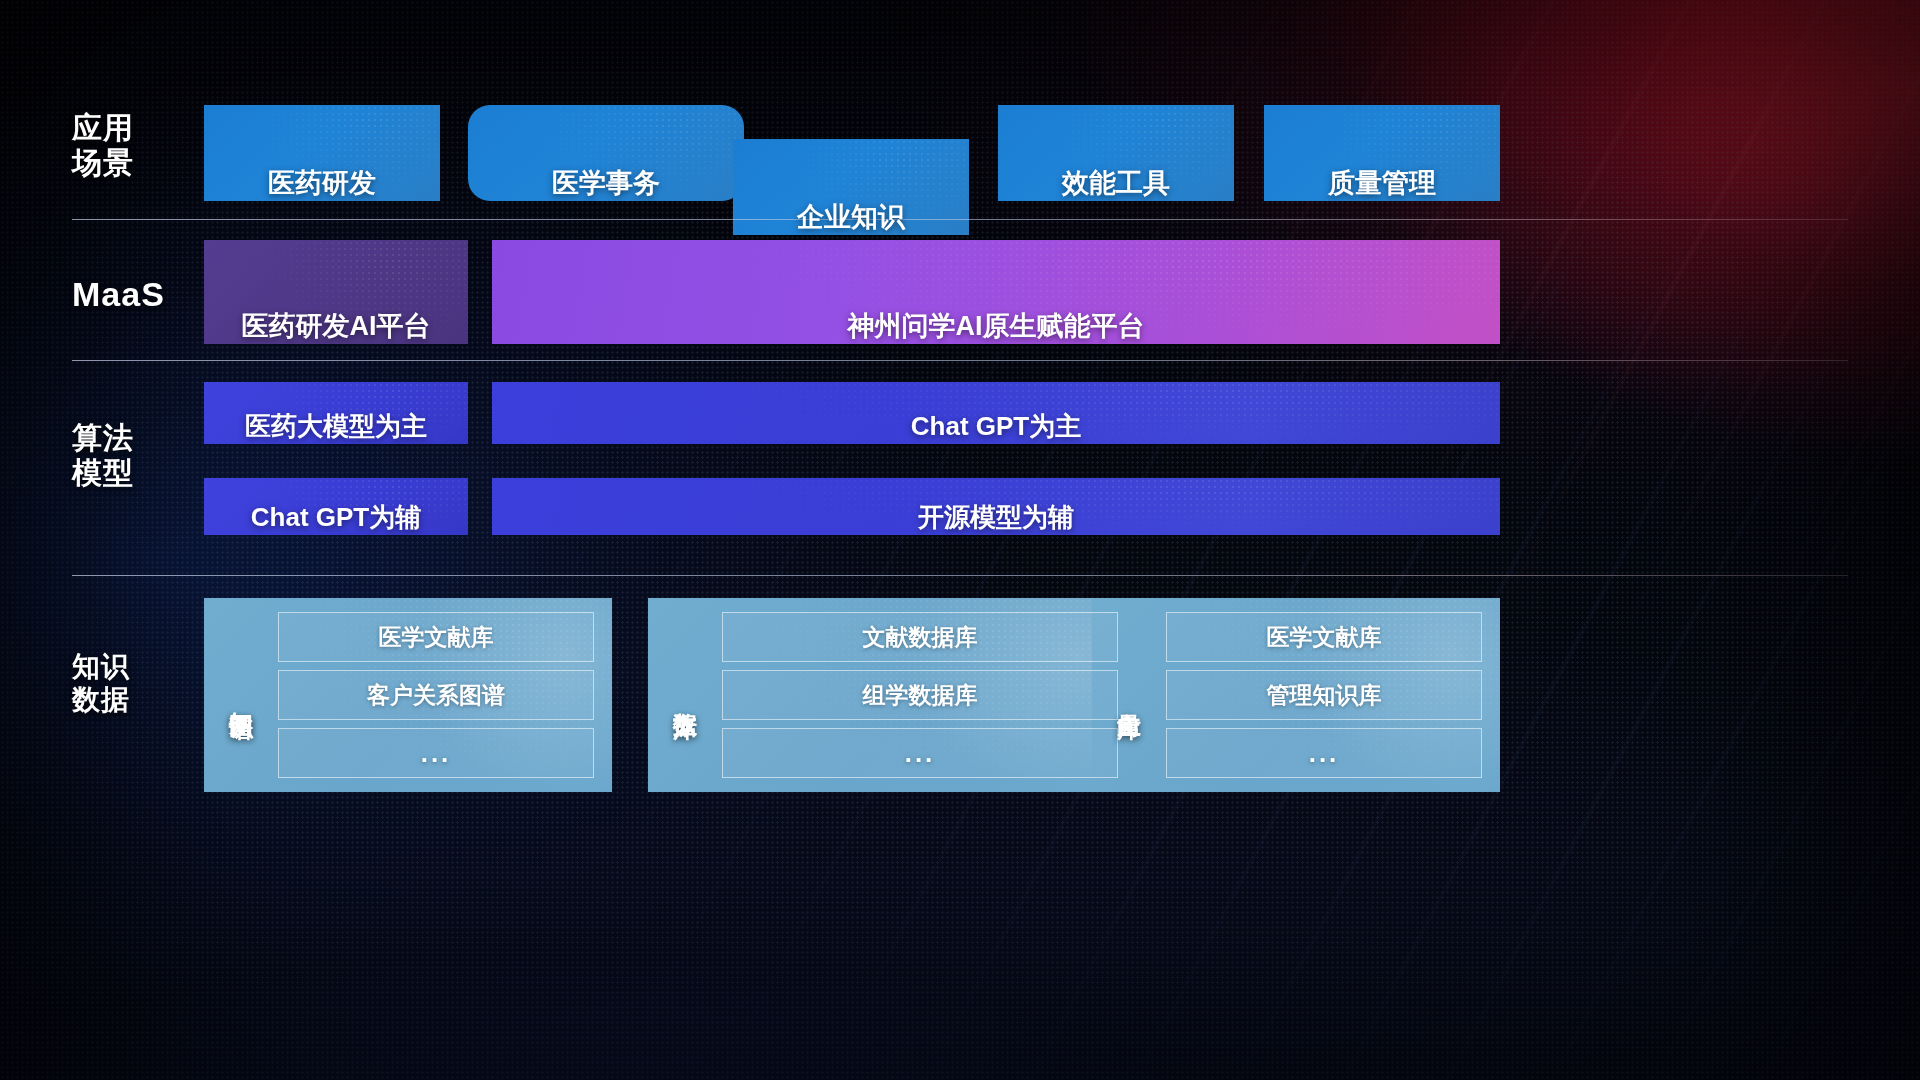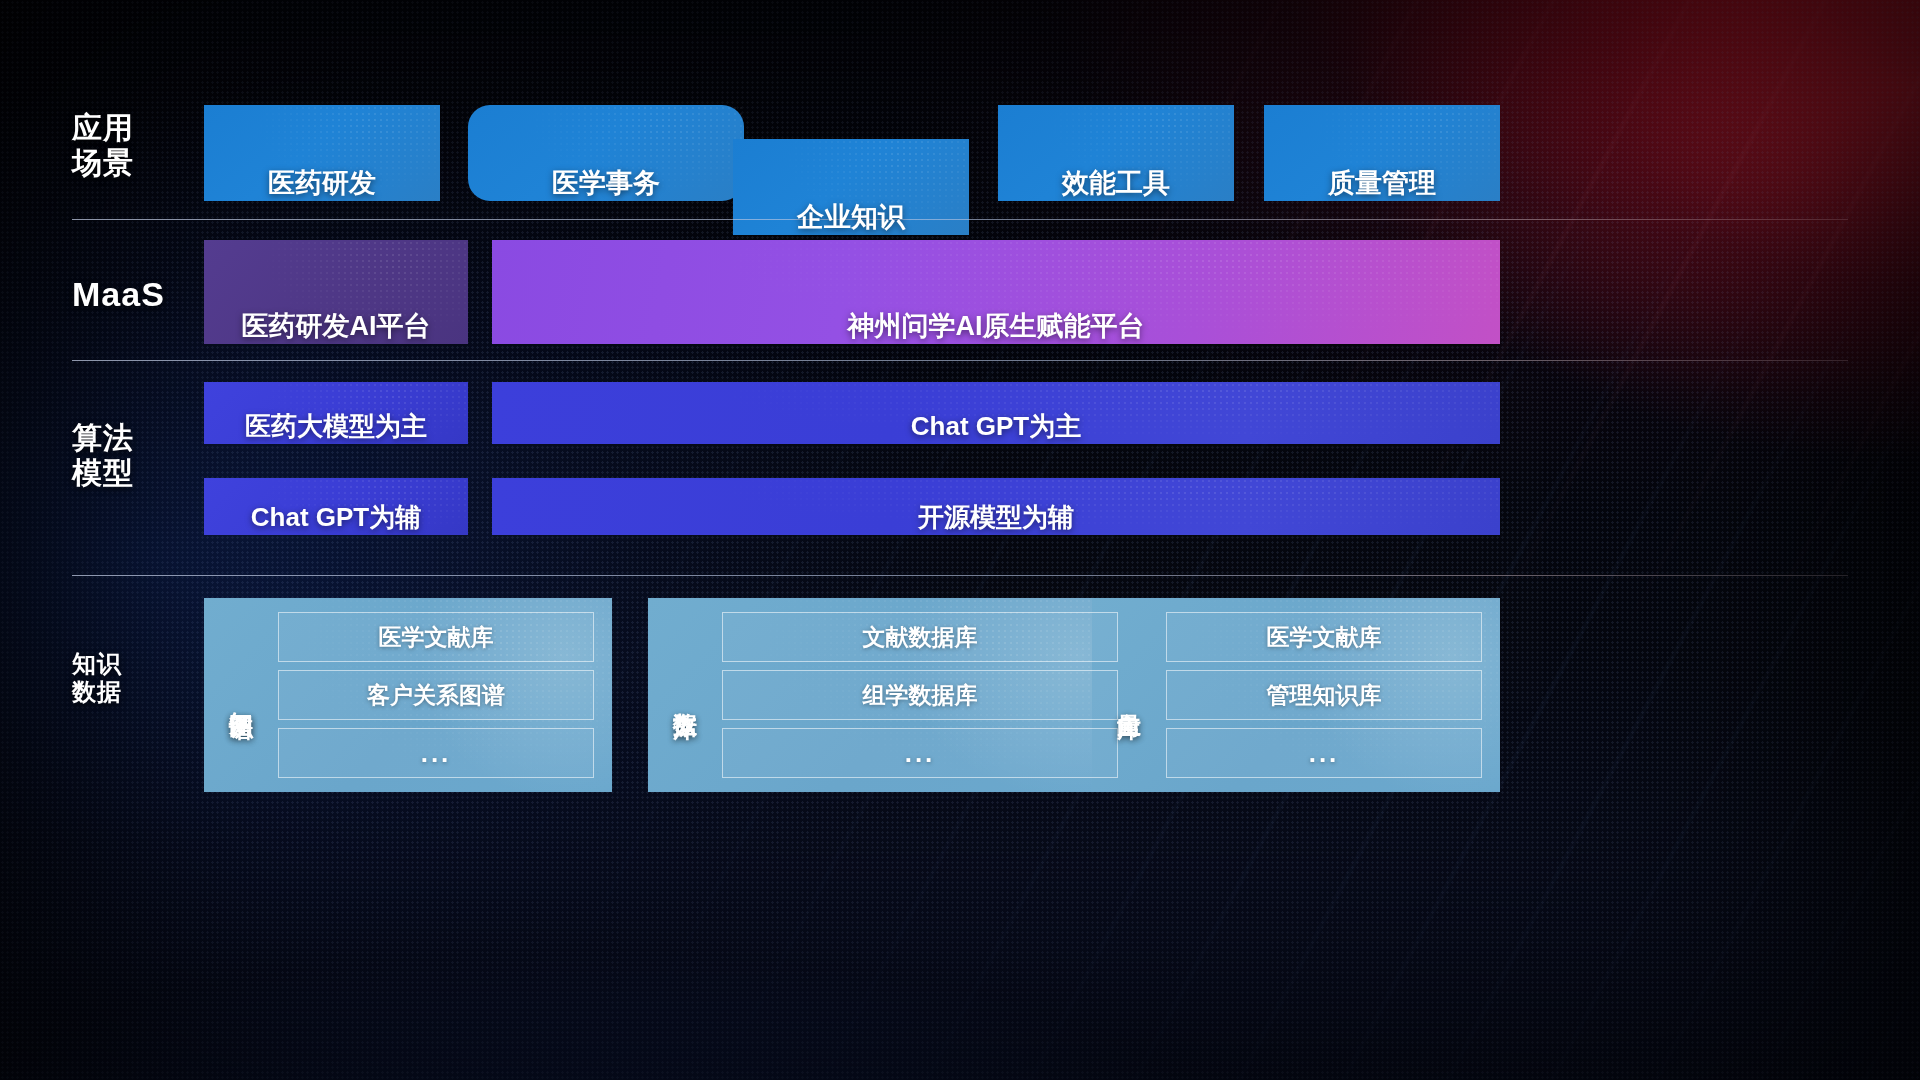--- a/index.html
+++ b/index.html
@@ -192,21 +192,21 @@
     <span class="dots-ovl"></span>
     <span class="lbl">Chat GPT为辅</span>
   </div>
   <div class="box alg-right alg-r2">
     <span class="dots-ovl"></span>
     <span class="lbl">开源模型为辅</span>
   </div>
 
   <div class="divider" style="top:575px;"></div>
 
-  <div class="tier-label" style="top:650px;font-size:24px;">
+  <div class="tier-label" style="top:650px;font-size:28px;">
     <div>知识</div>
     <div>数据</div>
   </div>
 
   <div class="kd-panel" style="left:204px;width:408px;">
     <span class="kd-glow"></span>
     <span class="dots-ovl"></span>
     <div class="kd-vert">知识图谱</div>
     <div class="kd-items">
       <div class="kd-item">医学文献库</div>

